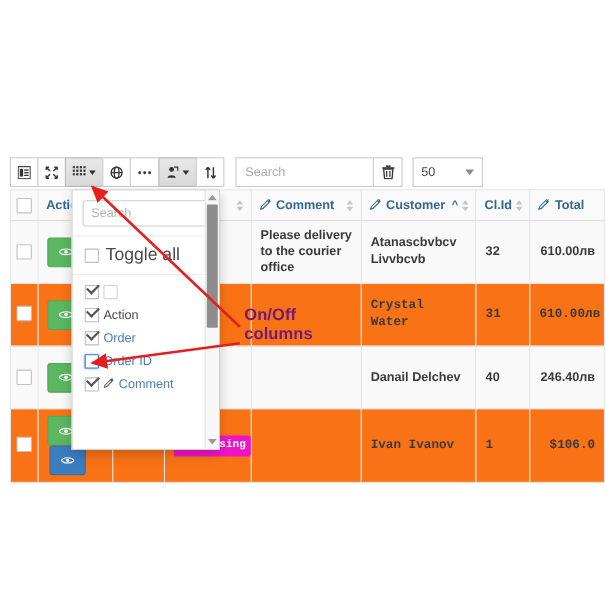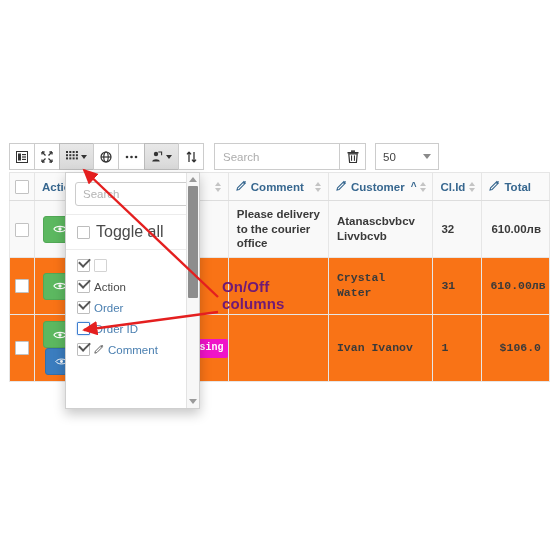--- a/index.html
+++ b/index.html
@@ -352,20 +352,37 @@
           </span>
         </td>
         <td class="col-hid1"><span class="teal-mark"></span></td>
         <td class="col-hid2"></td>
         <td class="col-com"></td>
         <td class="col-cus">Crystal Water</td>
         <td class="col-cl">31</td>
         <td class="col-tot">610.00лв</td>
       </tr>
 
+      <tr class="odd">
+        <td class="col-chk"><span class="cbox"></span></td>
+        <td class="col-act">
+          <span class="eyebtn">
+            <svg width="14" height="10" viewBox="0 0 16 10" fill="none" stroke="#fff" stroke-width="1.2">
+                <path d="M1 5 C3.5 1 12.5 1 15 5 C12.5 9 3.5 9 1 5 Z"></path>
+                <circle cx="8" cy="5" r="1.9" fill="#fff" stroke="none"></circle>
+              </svg>
+          </span>
+        </td>
+        <td class="col-hid1"><span class="teal-mark"></span></td>
+        <td class="col-hid2"></td>
+        <td class="col-com"></td>
+        <td class="col-cus">Danail Delchev</td>
+        <td class="col-cl">40</td>
+        <td class="col-tot">246.40лв</td>
+      </tr>
 
       <tr class="even">
         <td class="col-chk"><span class="cbox"></span></td>
         <td class="col-act">
           <span class="eyebtn">
             <svg width="14" height="10" viewBox="0 0 16 10" fill="none" stroke="#fff" stroke-width="1.2">
                 <path d="M1 5 C3.5 1 12.5 1 15 5 C12.5 9 3.5 9 1 5 Z"></path>
                 <circle cx="8" cy="5" r="1.9" fill="#fff" stroke="none"></circle>
               </svg>
           </span>

